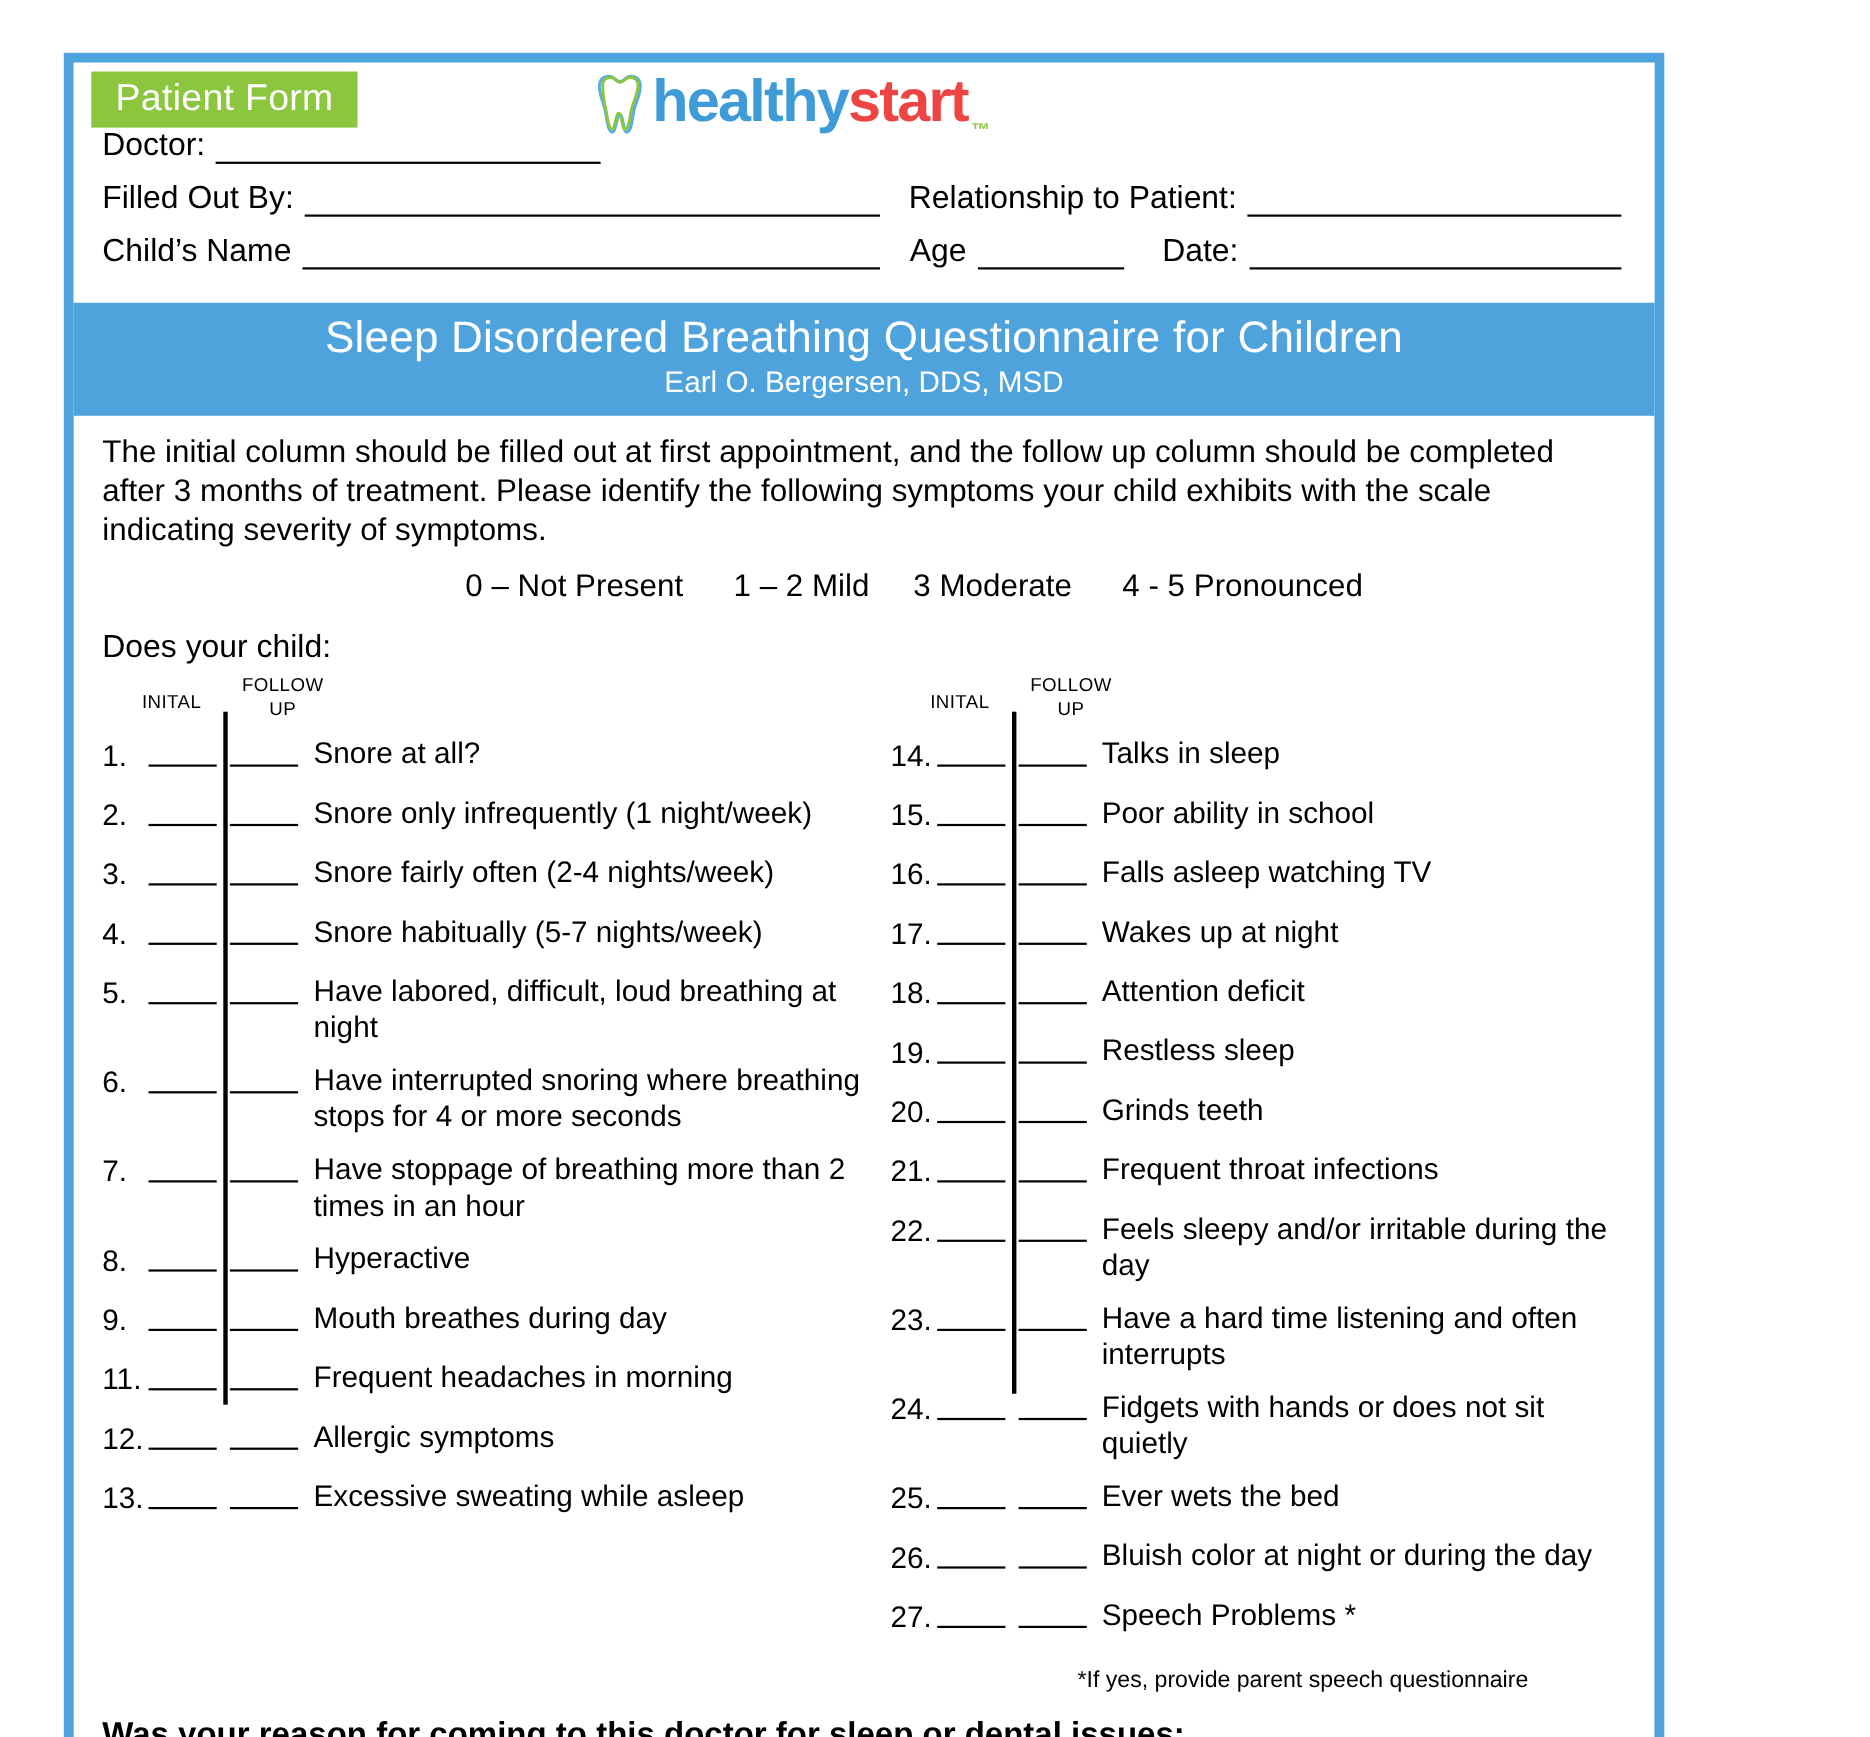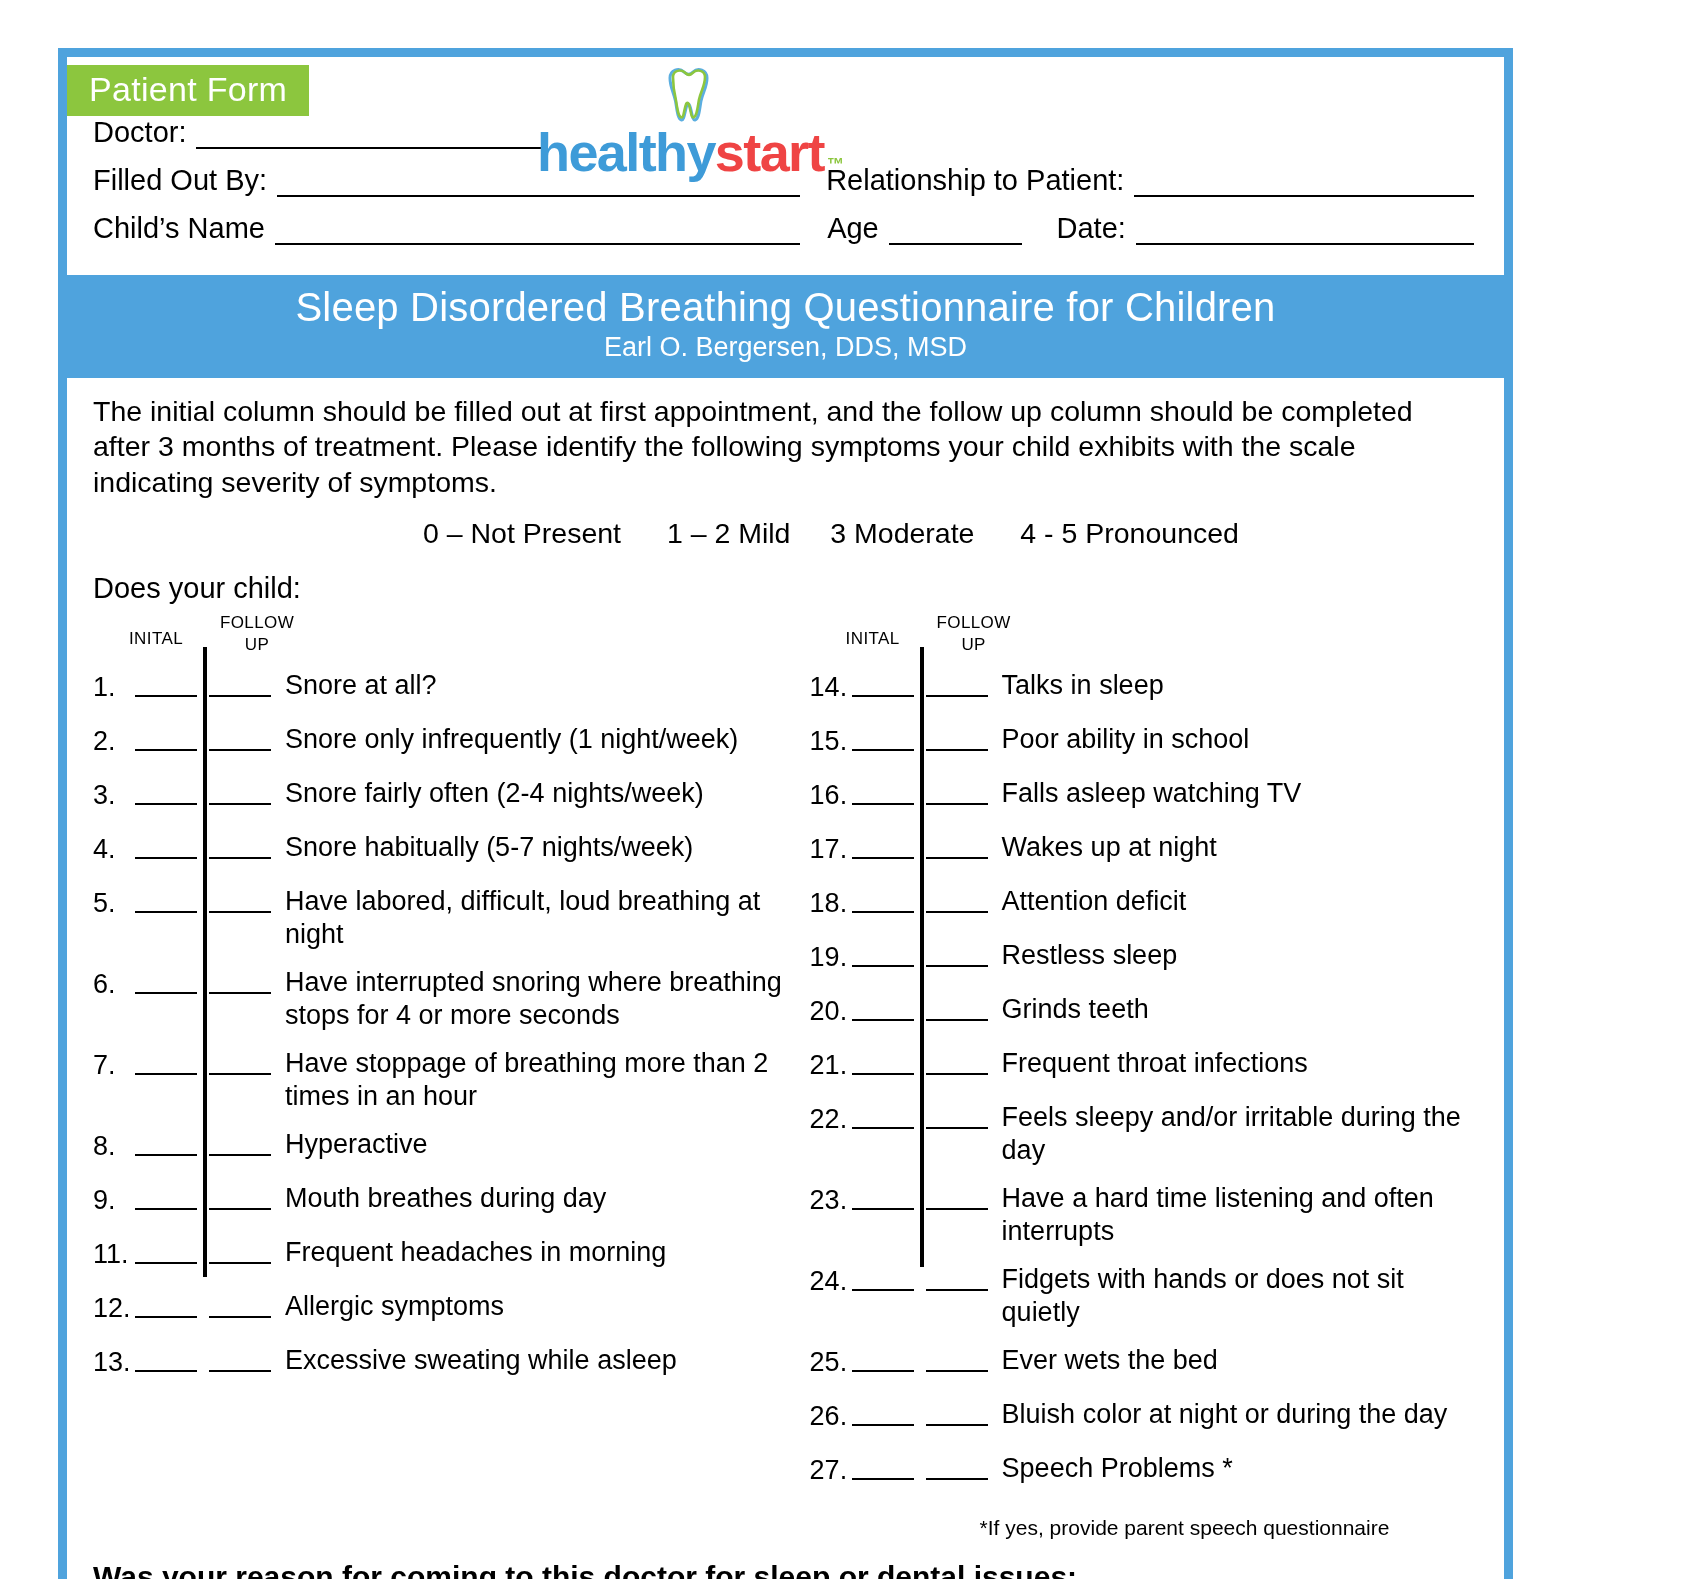--- a/index.html
+++ b/index.html
@@ -27,36 +27,35 @@
   }
 
   
   .header {
     position: relative;
     background: #fff;
     padding: 0 0 14px 0;
   }
   .badge-row { position: relative; height: 56px; }
   .patient-badge {
-    position: absolute; left: 0; top: 8px;
+    position: absolute; left: 16px; top: 8px;
     background: #8CC63E;
     color: #ffffff;
     font-size: 34px;
     font-weight: 400;
     letter-spacing: .3px;
     padding: 6px 22px 8px 22px;
     line-height: 1.08;
   }
 
   .logo {
     position: absolute;
     left: 470px; top: 8px;
-    display: flex; align-items: center;
+    display: flex; 
     height: 68px;
-    flex-direction: column;
   }
   .tooth { width: 52px; height: 60px; margin-right: 4px; }
   .logo-text {
     font-size: 54px;
     font-weight: 700;
     letter-spacing: -1.6px;
     line-height: 1;
     display: flex; align-items: baseline;
   }
   .logo-healthy { color: #3E9BD8; }

